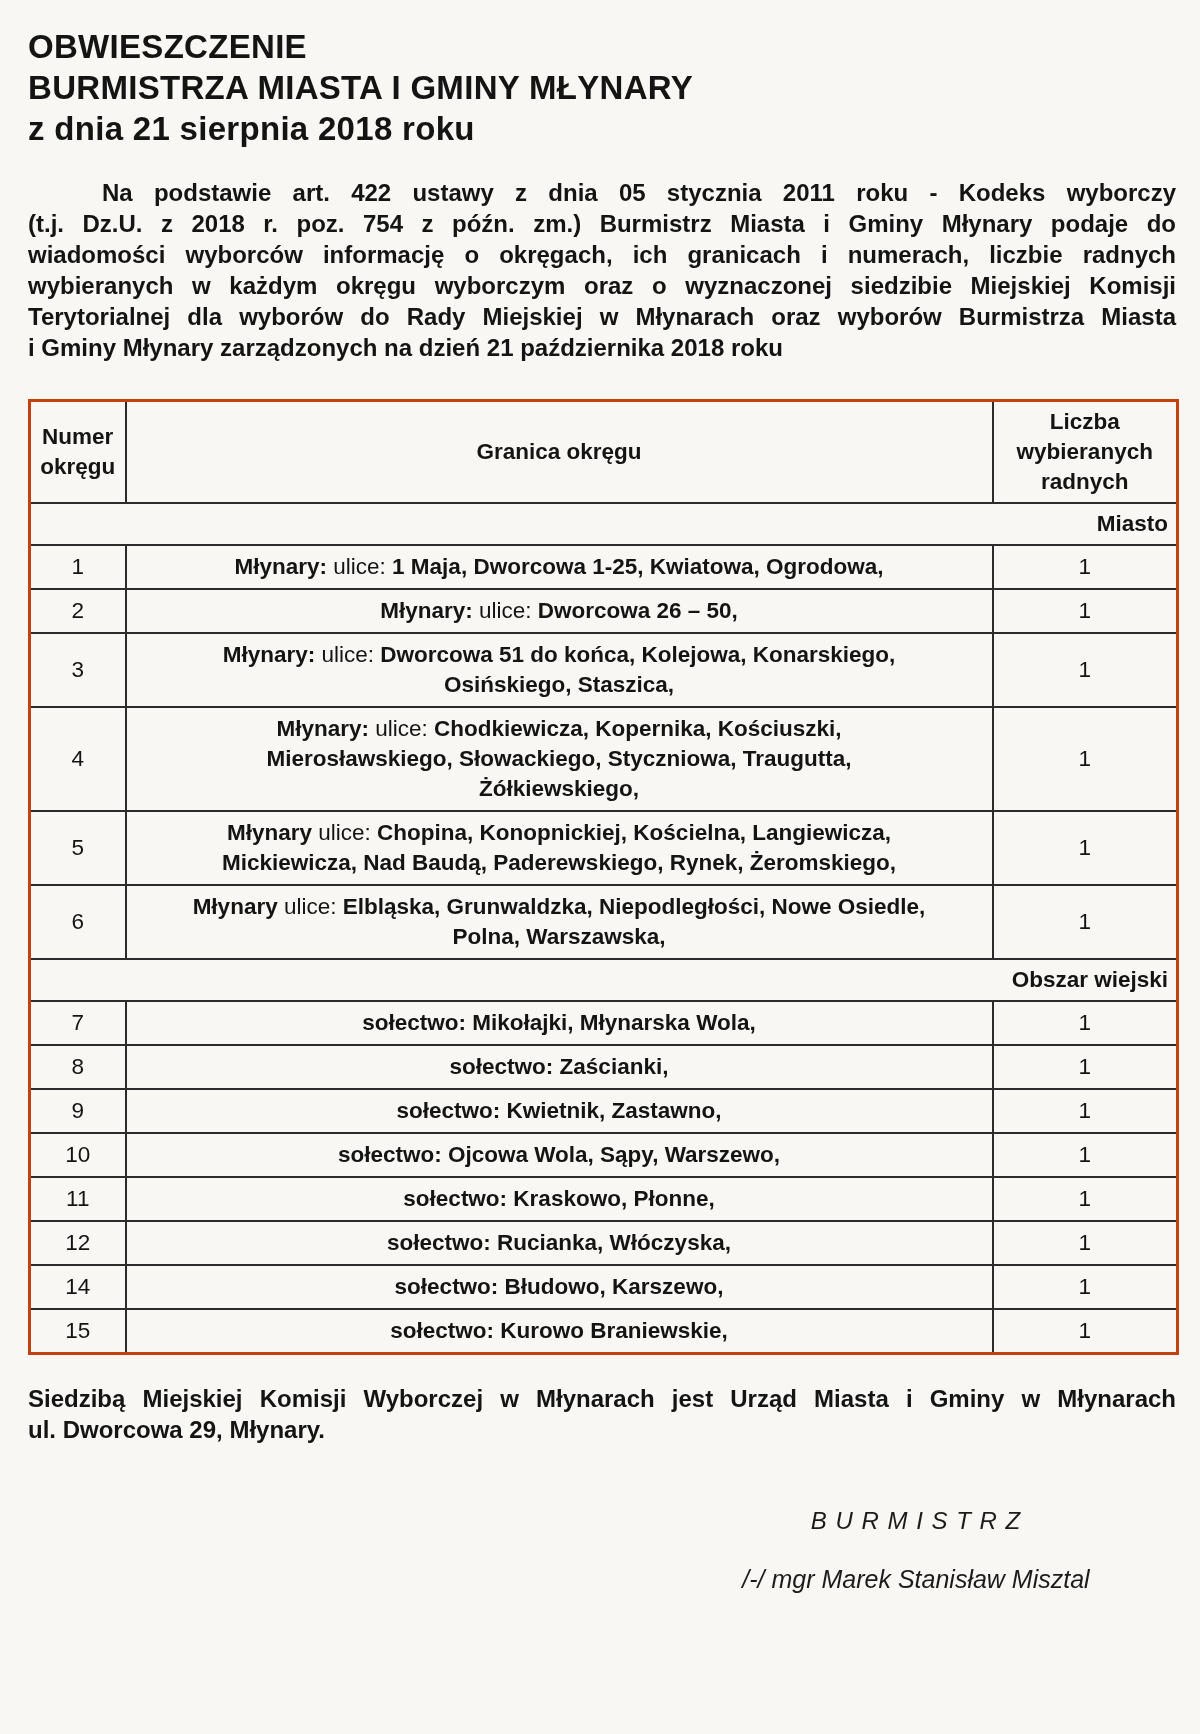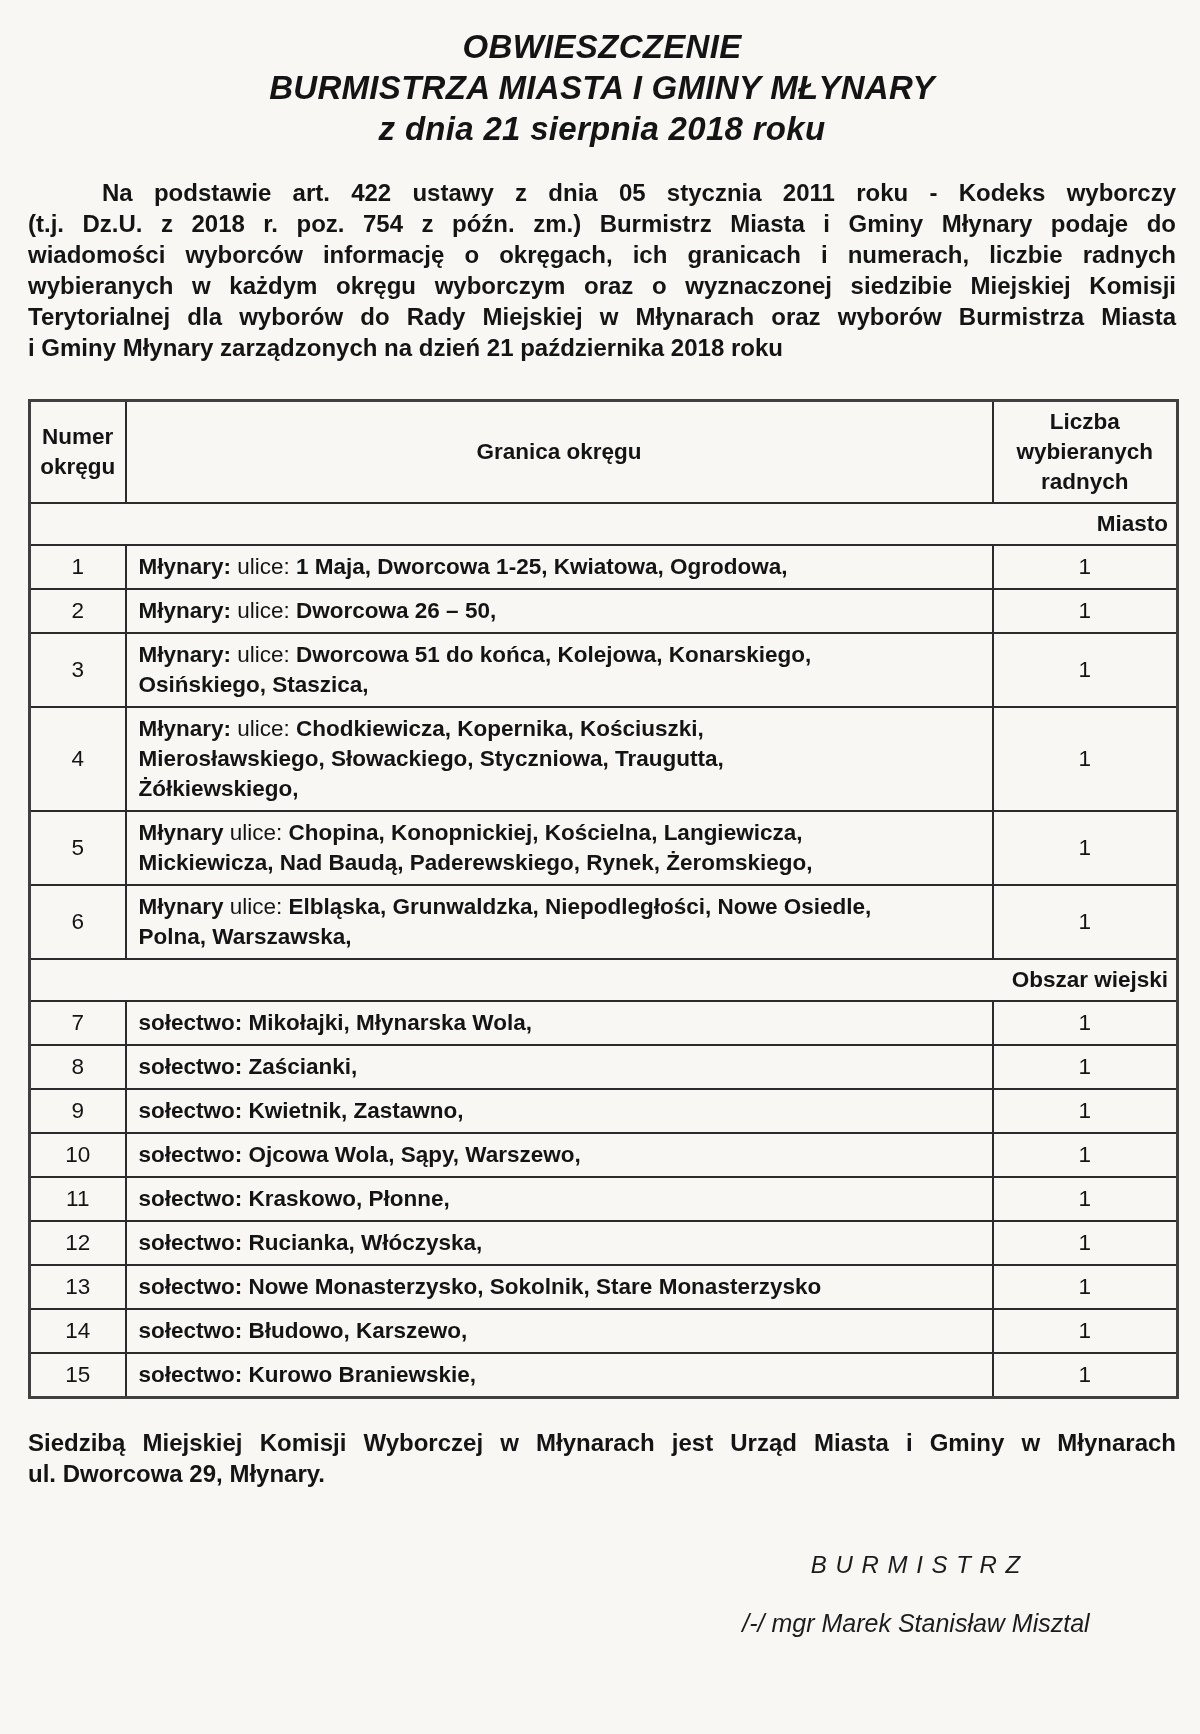--- a/index.html
+++ b/index.html
@@ -12,42 +12,40 @@
     overflow: hidden;
   }
   .page {
     box-sizing: border-box;
     width: 1200px;
     height: 1734px;
     padding: 26px 24px 0 28px;
   }
   
   .title-block {
-    text-align: center;
     font-weight: 700;
     font-size: 33px;
     line-height: 41px;
     letter-spacing: 0.3px;
-    font-style: italic;
   }
   
   .para { font-size: 24px; line-height: 31px; }
   .para .line { text-align: justify; text-align-last: justify; }
   .para .line:last-child { text-align-last: left; }
   .p-legal { margin-top: 28px; font-weight: 700; }
   .p-legal .line:first-child { text-indent: 74px; }
   .p-info { margin-top: 30px; font-weight: 400; }
   .p-seat { margin-top: 28px; font-weight: 700; }
   
   table.districts {
     border-collapse: collapse;
     table-layout: fixed;
     width: 1148px;
     margin-top: 36px;
-    border: 3px solid #404040;
+    border: 3px solid #c2410c;
   }
   .districts th, .districts td {
     border: 2px solid #2b2b2b;
     font-size: 22.5px;
     line-height: 30px;
     vertical-align: middle;
     overflow: hidden;
   }
   .districts th {
     font-weight: 700;
@@ -55,21 +53,21 @@
     padding: 5px 6px;
   }
   .districts td.num, .districts td.count {
     text-align: center;
     font-weight: 400;
     padding: 6px 4px;
   }
   .districts td.granica {
     padding: 6px 12px;
     white-space: pre-line;
-    text-align: left;
+    text-align: center;
   }
   .districts tr.section-row td {
     text-align: right;
     font-weight: 700;
     padding: 5px 8px;
   }
   
   .p-seat { }
   
   .sig-block {
@@ -188,25 +186,20 @@
           <td class="num">11</td>
           <td class="granica"><b>sołectwo: Kraskowo, Płonne,</b></td>
           <td class="count">1</td>
         </tr>
         <tr>
           <td class="num">12</td>
           <td class="granica"><b>sołectwo: Rucianka, Włóczyska,</b></td>
           <td class="count">1</td>
         </tr>
         <tr>
-          <td class="num">13</td>
-          <td class="granica"><b>sołectwo: Nowe Monasterzysko, Sokolnik, Stare Monasterzysko</b></td>
-          <td class="count">1</td>
-        </tr>
-        <tr>
           <td class="num">14</td>
           <td class="granica"><b>sołectwo: Błudowo, Karszewo,</b></td>
           <td class="count">1</td>
         </tr>
         <tr>
           <td class="num">15</td>
           <td class="granica"><b>sołectwo: Kurowo Braniewskie,</b></td>
           <td class="count">1</td>
         </tr>
       </tbody>

